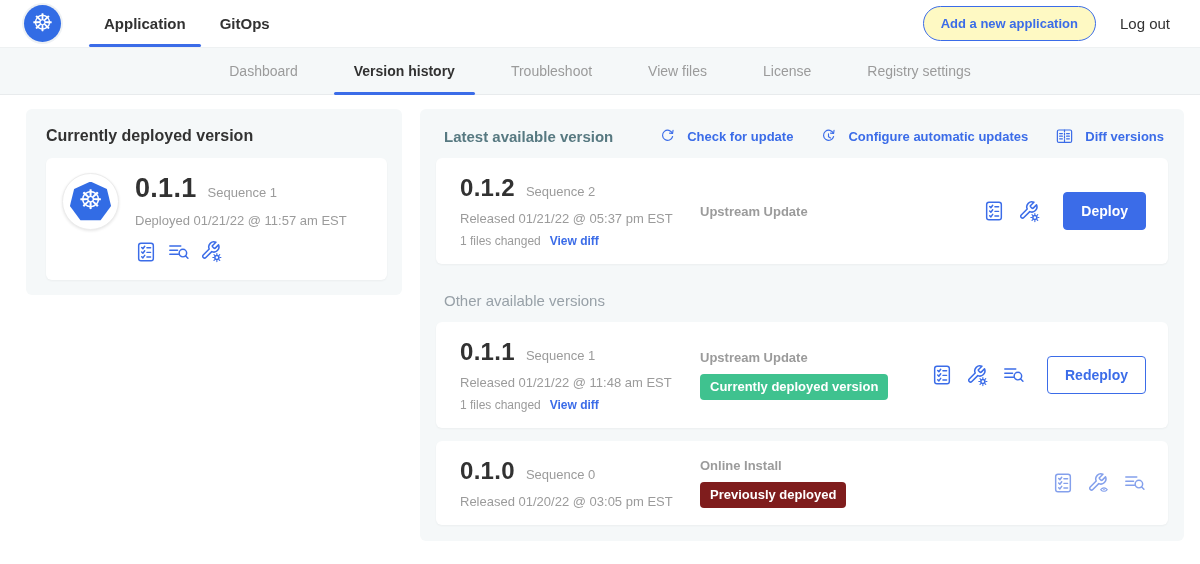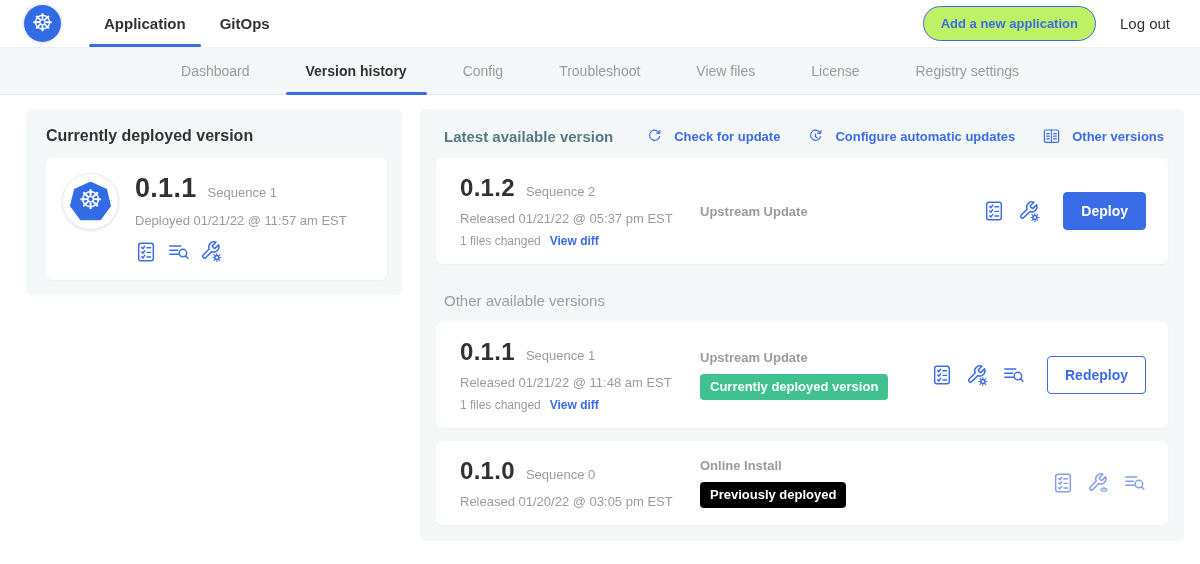--- a/index.html
+++ b/index.html
@@ -20,21 +20,21 @@
     display:flex; align-items:center; justify-content:center; flex:0 0 auto;
     box-shadow:0 0 0 2px #eef1f4;
   }
   .wheel-glyph { color:#fff; font-size:24px; line-height:1; font-family:"DejaVu Sans", sans-serif; transform:translateY(-1px); }
   .header-tabs { display:flex; margin-left:26px; height:47px; }
   .header-tab { position:relative; display:flex; align-items:center; padding:0 17px; font-size:15px; font-weight:600; color:#323232; cursor:pointer; }
   .header-tab.active { font-weight:700; }
   .header-tab.active::after { content:""; position:absolute; left:2px; right:2px; bottom:0; height:3px; background:#3b6ce8; border-radius:2px; }
   .header-right { margin-left:auto; display:flex; align-items:center; gap:24px; }
   .add-app-btn {
-    border:1px solid #3b6ce8; background:#bef264; color:#3b6ce8;
+    border:1px solid #3b6ce8; background:#fef9c3; color:#3b6ce8;
     font-family:inherit; font-size:13px; font-weight:700;
     padding:9px 17px; border-radius:19px; cursor:pointer;
   }
   .logout { font-size:15px; color:#323232; cursor:pointer; }
 
   
   .subnav {
     height:48px; background:#f5f8f9;
     border-top:1px solid #eef1f2; border-bottom:1px solid #e8ebed;
     display:flex; justify-content:center;
@@ -80,21 +80,21 @@
     display:flex; align-items:center; box-shadow:0 1px 2px rgba(50,50,50,.05);
   }
   .vc-left { width:250px; flex:0 0 auto; padding-left:10px; }
   .version-num { font-size:24px; font-weight:700; color:#323232; letter-spacing:.3px; }
   .files-line { display:flex; gap:9px; font-size:12px; color:#9b9b9b; margin-top:8px; }
   .view-diff { color:#3b6ce8; font-weight:700; cursor:pointer; }
   .vc-mid { flex:1; }
   .source { font-size:13px; font-weight:600; color:#9b9b9b; }
   .badge { display:inline-block; margin-top:9px; padding:5px 10px 6px; border-radius:4px; color:#fff; font-size:13px; font-weight:700; }
   .badge.green { background:#3fc28f; }
-  .badge.gray  { background:#000000; }
+  .badge.gray  { background:#7f1d1d; }
   .vc-right { display:flex; align-items:center; gap:13px; color:#3b6ce8; padding-right:8px; }
   .vc-right.muted { color:#84a0ec; }
   .btn { font-family:inherit; font-size:14px; font-weight:700; border-radius:4px; padding:10px 17px; margin-left:9px; cursor:pointer; }
   .btn.primary { background:#3b6ce8; border:1px solid #3b6ce8; color:#fff; }
   .btn.outline { background:#fff; border:1px solid #3b6ce8; color:#3b6ce8; }
 
   .other-title { font-size:15px; color:#98a1a8; margin:28px 0 0 8px; }
 </style>
 </head>
 <body>
@@ -166,23 +166,20 @@
     <span class="logout">Log out</span>
   </div>
 </div>
 
 <div class="subnav">
   <div class="subnav-item">
       <span>Dashboard</span>
     </div>
   <div class="subnav-item active">
       <span>Version history</span>
-    </div>
-  <div class="subnav-item">
-      <span>Config</span>
     </div>
   <div class="subnav-item">
       <span>Troubleshoot</span>
     </div>
   <div class="subnav-item">
       <span>View files</span>
     </div>
   <div class="subnav-item">
       <span>License</span>
     </div>
@@ -241,21 +238,21 @@
         <span class="rp-action">
           <svg class="ic" width="17" height="17">
               <use href="#i-clock-refresh"></use>
             </svg>
           <span>Configure automatic updates</span>
         </span>
         <span class="rp-action">
           <svg class="ic" width="19" height="18">
               <use href="#i-diff"></use>
             </svg>
-          <span>Other versions</span>
+          <span>Diff versions</span>
         </span>
       </div>
     </div>
 
     <div class="version-card">
       <div class="vc-left">
         <div class="version-line">
           <span class="version-num">0.1.2</span>
           <span class="seq">Sequence 2</span>
         </div>

